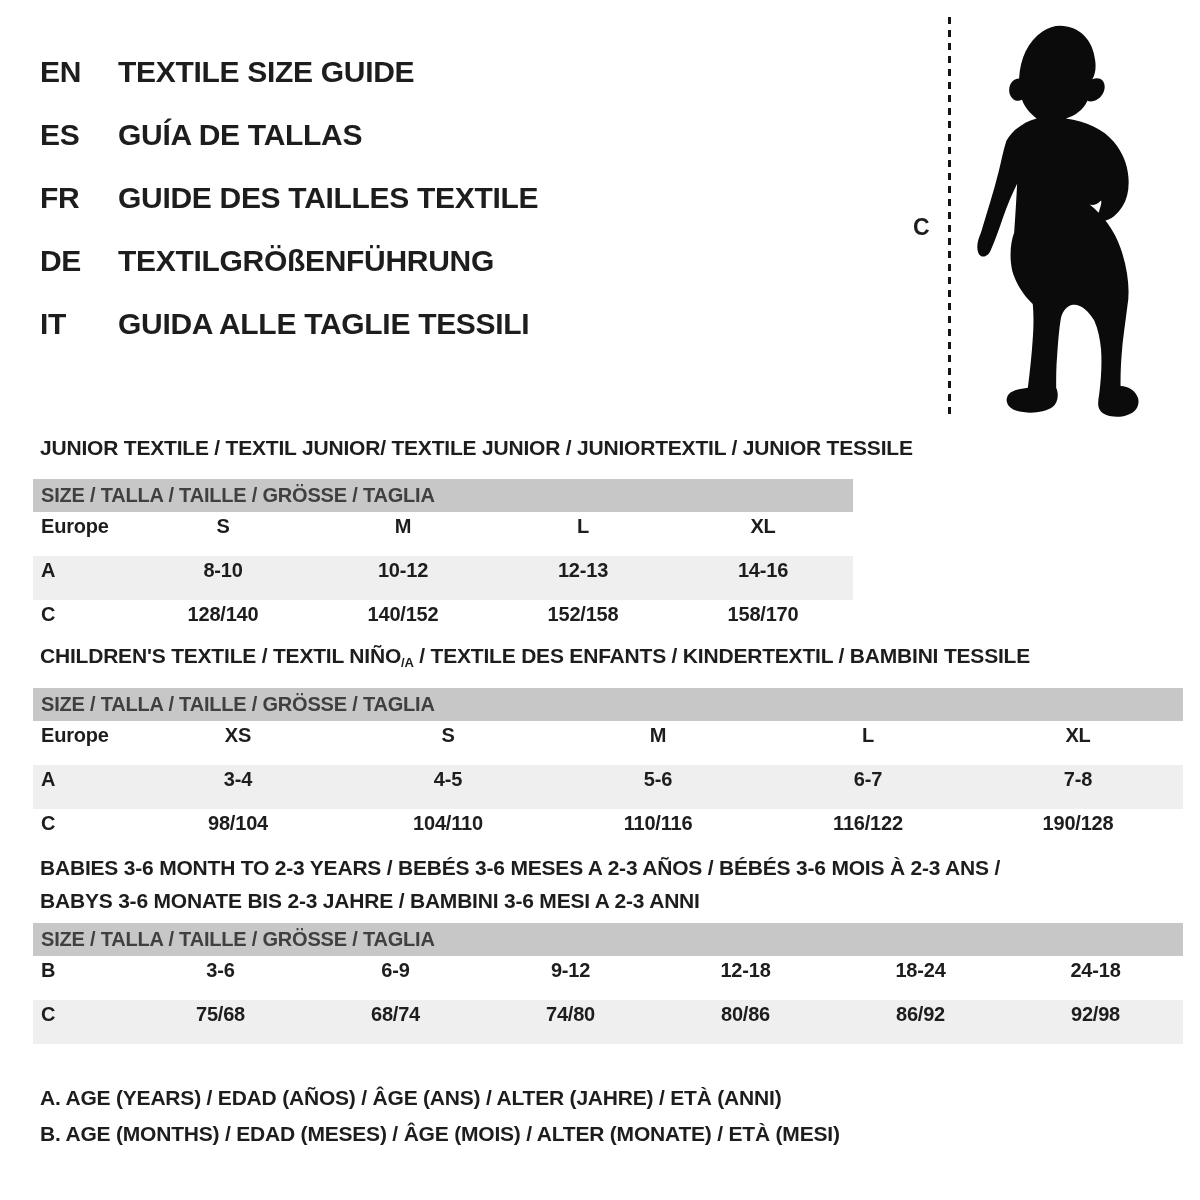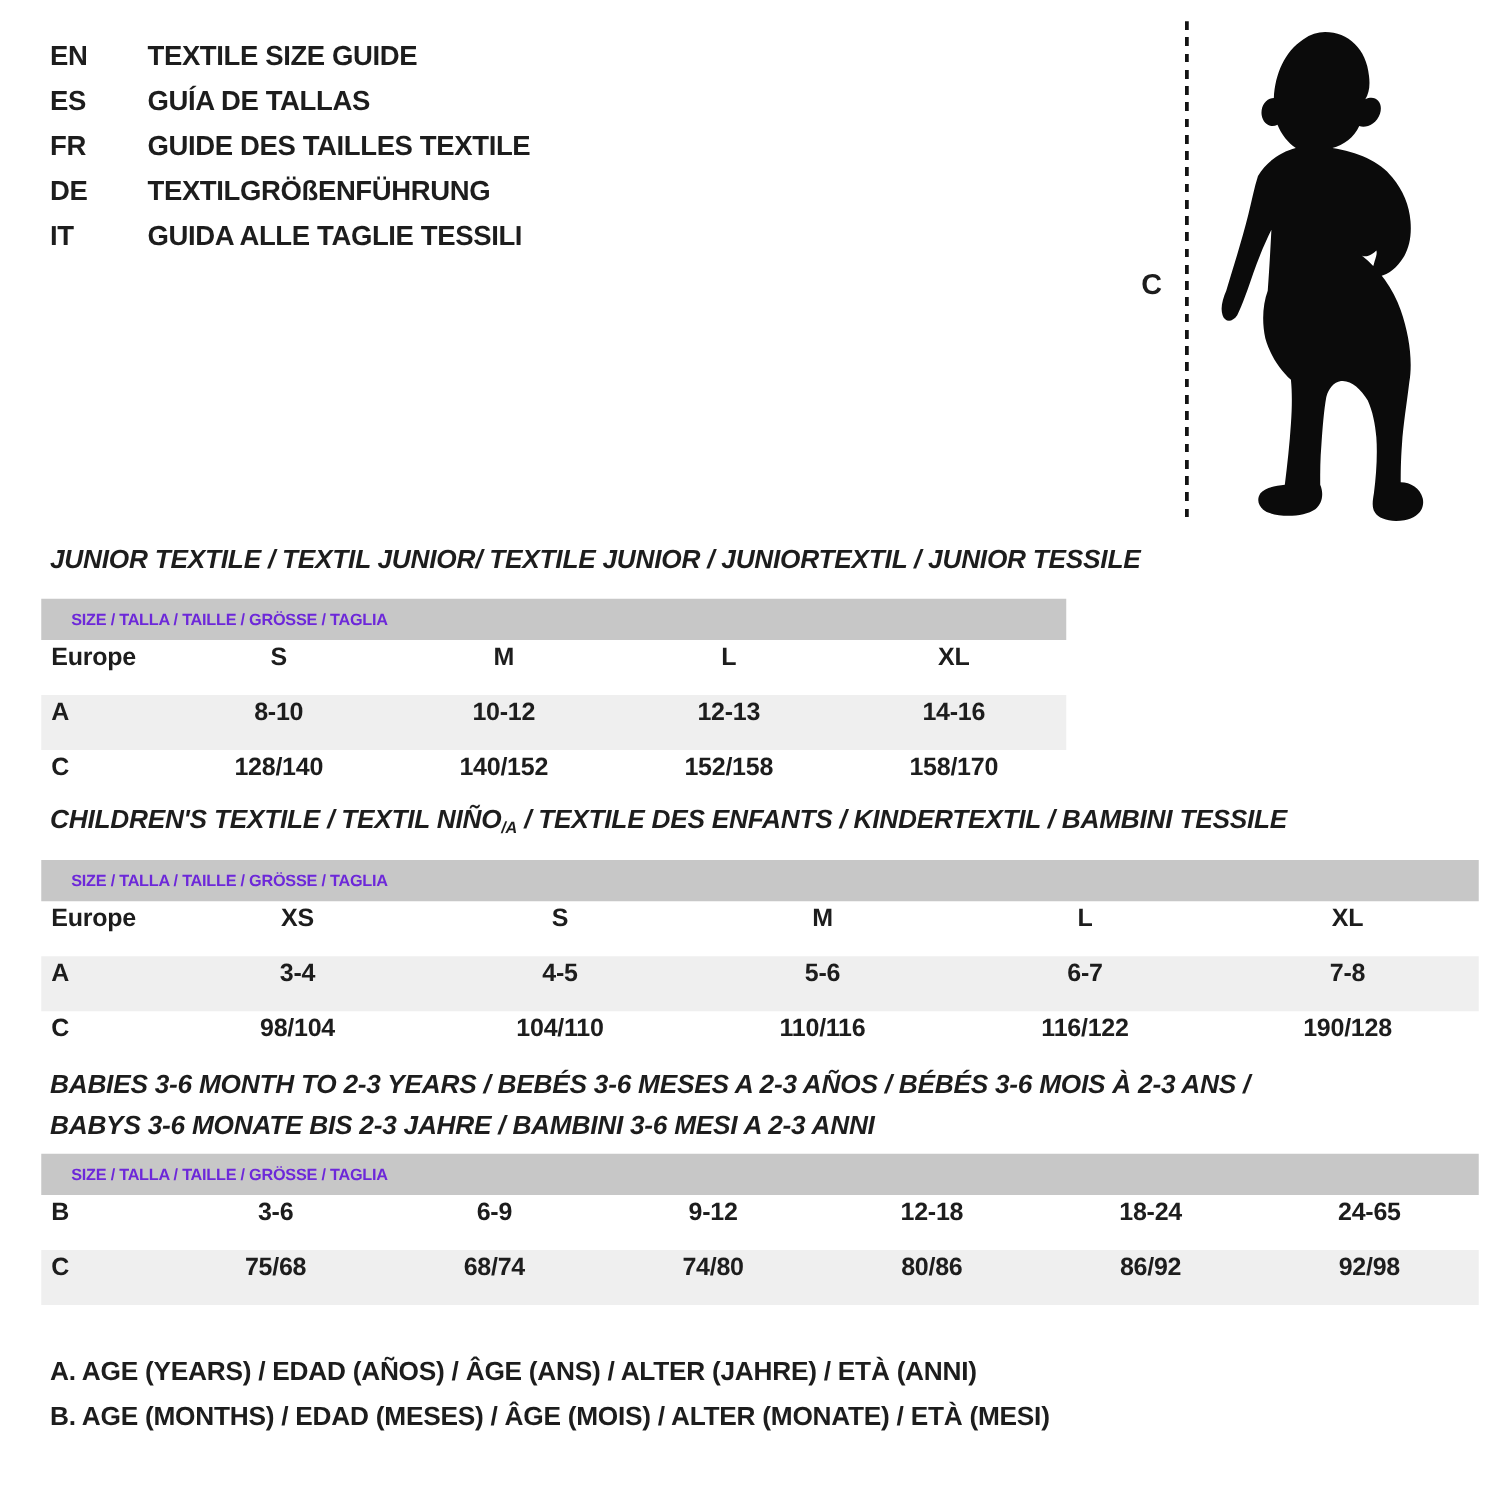--- a/index.html
+++ b/index.html
@@ -7,44 +7,44 @@
   body {
     position:relative;
     font-family:"Liberation Sans","DejaVu Sans",sans-serif;
     font-weight:bold;
     color:#1d1d1d;
     overflow:hidden;
   }
 
   
   .lang-block { position:absolute; left:40px; top:27px; }
-  .lang-row { display:flex; line-height:36px; font-size:22px; letter-spacing:-0.3px; }
+  .lang-row { display:flex; line-height:36px; font-size:30px; letter-spacing:-0.3px;margin-top:27px; }
   .lang-code { width:78px; }
 
   
   .figure-area { position:absolute; left:905px; top:12px; width:270px; height:410px; }
   .dash-line {
     position:absolute; left:43px; top:5px; width:3px; height:398px;
     background:repeating-linear-gradient(to bottom,#131313 0 7px,transparent 7px 13px);
   }
   .c-label { position:absolute; left:8px; top:202px; font-size:23px; }
   .figure-area svg { position:absolute; left:55px; top:0; width:206px; height:410px; }
 
   
-  .section-title { position:absolute; left:40px; font-size:21px; letter-spacing:-0.2px; white-space:nowrap;font-style:italic; }
+  .section-title { position:absolute; left:40px; font-size:21px; letter-spacing:-0.2px; white-space:nowrap; }
   .sub-a { font-size:13px; vertical-align:-4px; }
   .title-2line { line-height:33px; }
 
   
   .size-table { position:absolute; left:33px; }
   .w-junior { width:820px; }
   .w-wide { width:1150px; }
   .t-header {
-    height:33px; line-height:33px; background:#c7c7c7; color:#6d28d9;
-    font-size:13px; padding-left:24px; letter-spacing:-0.2px;
+    height:33px; line-height:33px; background:#c7c7c7; color:#404040;
+    font-size:20px; padding-left:8px; letter-spacing:-0.2px;
   }
   .t-row { display:flex; height:44px; line-height:29px; font-size:20px; letter-spacing:-0.2px; }
   .t-row.shaded { background:#efefef; }
   .t-label { width:100px; padding-left:8px; }
   .t-cell { flex:1; text-align:center; }
 
   
   .legend { position:absolute; left:40px; top:1080px; font-size:21px; line-height:35.5px; letter-spacing:-0.2px; }
 </style>
 </head>
@@ -193,21 +193,21 @@
 </div>
 <div class="size-table w-wide" style="top:923px;">
   <div class="t-header">SIZE / TALLA / TAILLE / GRÖSSE / TAGLIA</div>
   <div class="t-row">
     <span class="t-label">B</span>
     <span class="t-cell">3-6</span>
     <span class="t-cell">6-9</span>
     <span class="t-cell">9-12</span>
     <span class="t-cell">12-18</span>
     <span class="t-cell">18-24</span>
-    <span class="t-cell">24-65</span>
+    <span class="t-cell">24-18</span>
   </div>
   <div class="t-row shaded">
     <span class="t-label">C</span>
     <span class="t-cell">75/68</span>
     <span class="t-cell">68/74</span>
     <span class="t-cell">74/80</span>
     <span class="t-cell">80/86</span>
     <span class="t-cell">86/92</span>
     <span class="t-cell">92/98</span>
   </div>

